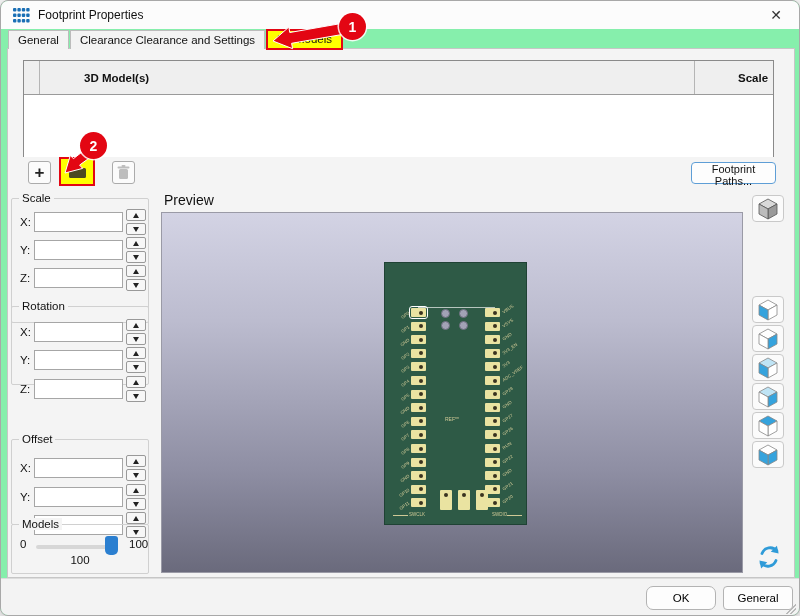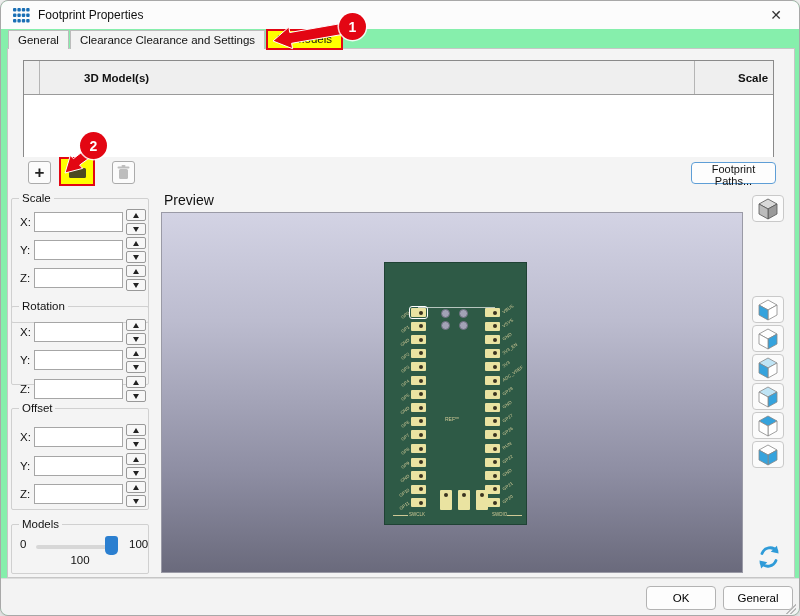--- a/index.html
+++ b/index.html
@@ -44,21 +44,21 @@
                       justify-content:center; cursor:pointer; }
   .trash-btn { left:111px; top:160px; }
   .configure-btn { position:absolute; left:690px; top:161px; width:85px; height:22px; background:#fdfdfd;
                    border:1px solid #5e9ed6; border-radius:4px; font-size:11px; cursor:pointer; color:#111; }
 
   
   .group { position:absolute; left:10px; width:138px; border:1px solid #d0d0d0; border-radius:2px; }
   .group .legend { position:absolute; top:-7px; left:7px; background:#f4f4f4; padding:0 3px; font-size:11.5px; }
   .g-scale    { top:197px; height:125px; }
   .g-rotation { top:305px; height:79px; }
-  .g-offset   { top:407px; height:102px; }
+  .g-offset   { top:438px; height:86px; }
   .g-opacity  { top:523px; height:50px; }
 
   .spin-row { position:absolute; left:0; width:138px; height:20px; }
   .spin-row .ax-label { position:absolute; left:8px; top:4px; }
   .spin-row input { position:absolute; left:22px; top:0; width:89px; height:20px;
                     border:1px solid #a6a6a6; background:#fff; padding:0 3px; font-size:11px; }
   .spin-btns { position:absolute; left:114px; top:-3px; width:20px; height:26px;
                display:flex; flex-direction:column; justify-content:space-between; }
   .spin-btn { width:20px; height:12px; background:#f7f7f7; border:1px solid #999; border-radius:2px;
               display:flex; align-items:center; justify-content:center; cursor:pointer; }
@@ -105,21 +105,21 @@
               border:1px solid #c9c9c9; border-radius:4px; display:flex; align-items:center;
               justify-content:center; cursor:pointer; }
   .refresh-btn { position:absolute; left:752px; top:540px; width:32px; height:32px; background:transparent;
                  border:none; display:flex; align-items:center; justify-content:center; cursor:pointer; }
 
   
   .bottombar { position:absolute; left:0; top:577px; width:100%; height:39px; background:#f3f3f3;
                border-top:1px solid #dcdcdc; }
   .dlg-btn { position:absolute; top:7px; width:70px; height:24px; background:#fdfdfd;
              border:1px solid #b3b3b3; border-radius:4px; font-size:11.5px; cursor:pointer; }
-  .ok-btn { left:645px; } .cancel-btn { left:722px; }
+  .ok-btn { left:645px;border-radius:7px; } .cancel-btn { left:722px; }
   .grip { position:absolute; right:3px; bottom:3px; width:10px; height:10px;
           background:linear-gradient(135deg, transparent 50%, #b9b9b9 50%, #b9b9b9 60%, transparent 60%,
                      transparent 70%, #b9b9b9 70%, #b9b9b9 80%, transparent 80%); }
 
   
   .badge { position:absolute; width:27px; height:27px; border-radius:50%; background:#e30613;
            color:#fff; font-size:14px; font-weight:bold; display:flex; align-items:center;
            justify-content:center; box-shadow:0 0 0 1.5px rgba(255,255,255,.85); z-index:20; }
   .badge1 { left:338px; top:12px; }
   .badge2 { left:79px; top:131px; }

